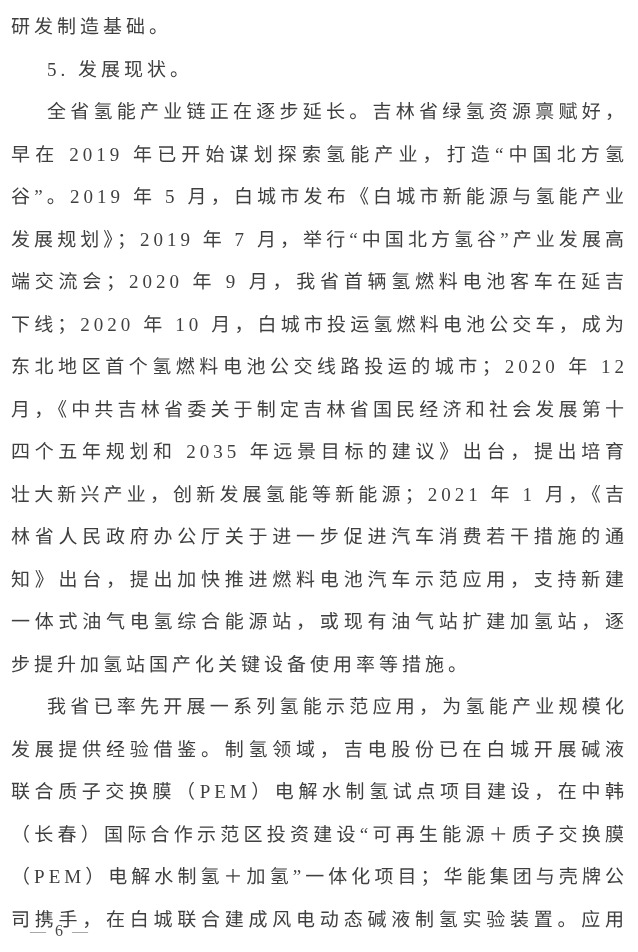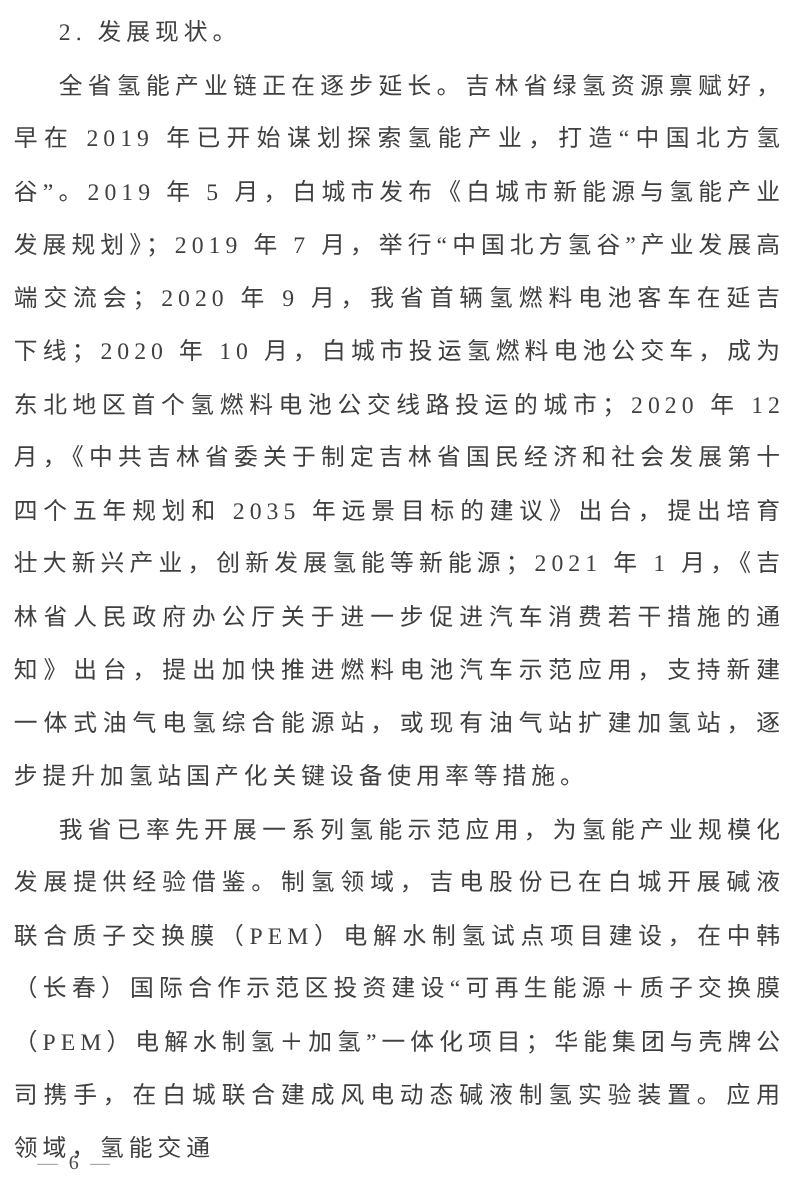--- a/index.html
+++ b/index.html
@@ -52,21 +52,22 @@
   }
   .page-footer .num {
     color: #4a4a4a;
   }
 </style>
 </head>
 <body>
 
 <div class="page">
   <div class="body-text">
-    <p class="indent">2. 发展现状。</p>
+    <p class="noindent">研发制造基础。</p>
+    <p class="indent">5. 发展现状。</p>
     <p class="indent">全省氢能产业链正在逐步延长。吉林省绿氢资源禀赋好，早在 2019 年已开始谋划探索氢能产业，打造“中国北方氢谷”。2019 年 5 月，白城市发布《白城市新能源与氢能产业发展规划》；2019 年 7 月，举行“中国北方氢谷”产业发展高端交流会；2020 年 9 月，我省首辆氢燃料电池客车在延吉下线；2020 年 10 月，白城市投运氢燃料电池公交车，成为东北地区首个氢燃料电池公交线路投运的城市；2020 年 12 月，《中共吉林省委关于制定吉林省国民经济和社会发展第十四个五年规划和 2035 年远景目标的建议》出台，提出培育壮大新兴产业，创新发展氢能等新能源；2021 年 1 月，《吉林省人民政府办公厅关于进一步促进汽车消费若干措施的通知》出台，提出加快推进燃料电池汽车示范应用，支持新建一体式油气电氢综合能源站，或现有油气站扩建加氢站，逐步提升加氢站国产化关键设备使用率等措施。</p>
     <p class="indent">我省已率先开展一系列氢能示范应用，为氢能产业规模化发展提供经验借鉴。制氢领域，吉电股份已在白城开展碱液联合质子交换膜（PEM）电解水制氢试点项目建设，在中韩（长春）国际合作示范区投资建设“可再生能源＋质子交换膜（PEM）电解水制氢＋加氢”一体化项目；华能集团与壳牌公司携手，在白城联合建成风电动态碱液制氢实验装置。应用领域，氢能交通</p>
   </div>
 
   <div class="page-footer">
     <span class="dash left">—</span><span class="num">6</span><span class="dash right">—</span>
   </div>
 </div>
 
 </body></html>

